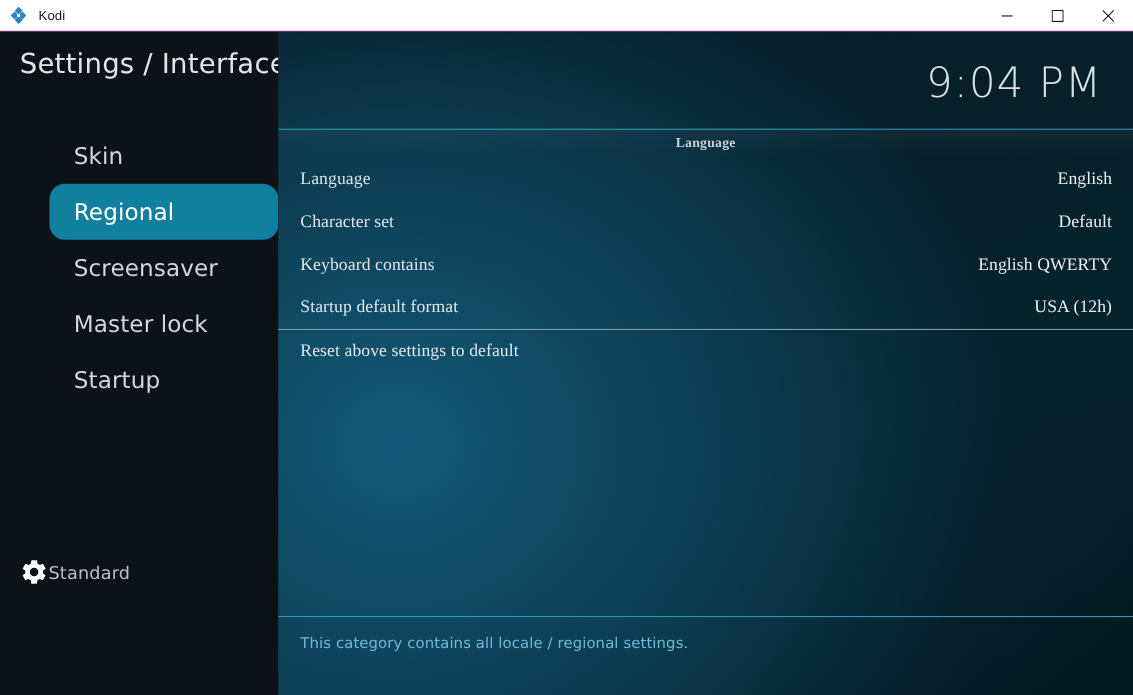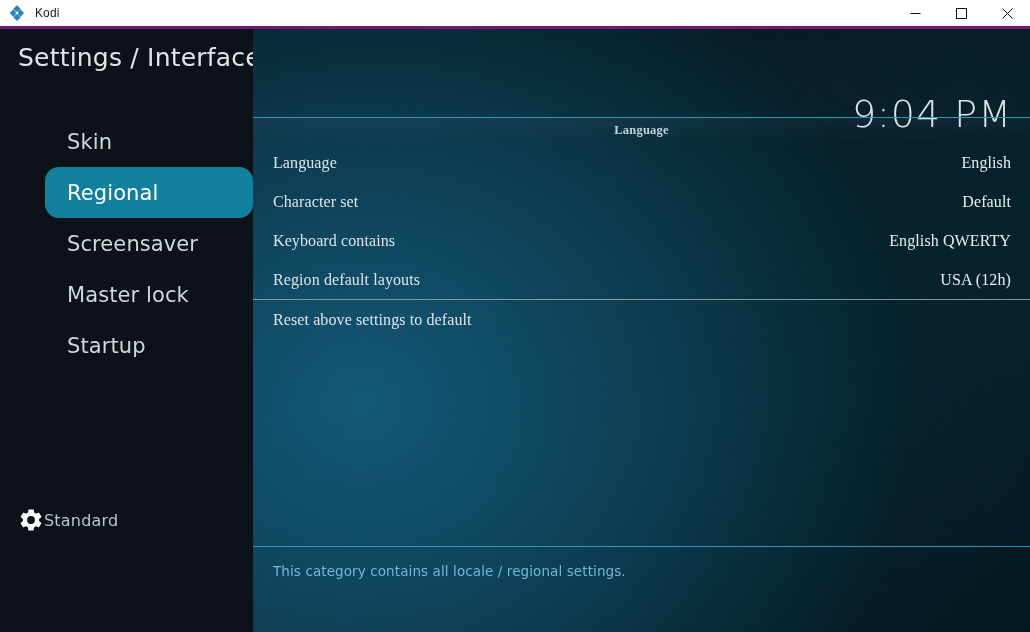--- a/index.html
+++ b/index.html
@@ -9,21 +9,21 @@
     font-family:"DejaVu Sans", sans-serif;
     overflow:hidden;
   }
   .app { position:relative; width:1030px; height:632px; }
 
   
   .titlebar {
     position:absolute; left:0; top:0; width:1030px; height:29px;
     background:#ffffff;
     display:flex; align-items:center;
-    border-bottom:3px solid #701a75;
+    border-bottom:1px solid #701a75;
   }
   .tb-logo { width:18px; height:18px; margin-left:8px; flex:0 0 auto; }
   .tb-title {
     font-family:"Liberation Sans", sans-serif;
     font-size:12px; color:#1a1a1a; margin-left:9px;
     letter-spacing:.1px;
   }
   .tb-spacer { flex:1 1 auto; }
   .winbtn {
     width:46px; height:29px; display:flex; align-items:center; justify-content:center;
@@ -66,23 +66,23 @@
   .level-label { font-size:16px; color:#b9c4c8; letter-spacing:.2px; }
 
   
   .content {
     position:absolute; left:253px; top:0; width:777px; height:603px;
     background:
       radial-gradient(115% 135% at 14% 62%, rgba(20,92,124,0.95) 0%, rgba(15,70,95,0.75) 33%, rgba(8,36,50,0.35) 62%, rgba(3,14,20,0) 86%),
       linear-gradient(160deg, #041218 0%, #062029 36%, #05222c 62%, #03171e 100%);
   }
   .clock {
-    position:absolute; right:18px; top:24px;
+    position:absolute; right:28px; top:24px;
     font-size:38px; font-weight:300; color:#d9e2e5;
-    letter-spacing:1px; white-space:nowrap;margin-top:39px;
+    letter-spacing:1px; white-space:nowrap;
   }
 
   .group-head {
     position:relative;
     height:26px;
     display:flex; align-items:center; justify-content:center;
     border-top:1px solid #2f97b4;
     font-size:12.5px; font-weight:bold; color:#c6d2d6;
     letter-spacing:.2px;
     background:linear-gradient(to bottom, rgba(255,255,255,0.035), rgba(255,255,255,0));
@@ -91,21 +91,21 @@
   .setting-row {
     height:39px; display:flex; align-items:center;
     padding:0 19px 0 20px;
     font-size:16px; color:#dde5e8;
   }
   .setting-label { flex:1 1 auto; letter-spacing:.1px; }
   .setting-value { flex:0 0 auto; color:#e8eef0; letter-spacing:.1px; }
   .rule { height:1px; background:#97a9af; opacity:.85; }
 
   .footer {
-    position:absolute; left:0; right:0; bottom:0; height:86px;
+    position:absolute; left:0; right:0; bottom:0; height:72px;
     border-top:1px solid #2f97b4;
   }
   .footer-text {
     position:absolute; left:20px; top:16px;
     font-size:13.5px; color:#6fb8d6; letter-spacing:.1px;
   }
 </style>
 </head>
 <body>
 
@@ -193,21 +193,21 @@
           <span class="setting-label">Character set</span>
           <span class="setting-value">Default</span>
         </div>
         <div class="setting-row">
           <span class="setting-label">Keyboard contains</span>
           <span class="setting-value">English QWERTY</span>
         </div>
 
 
         <div class="setting-row">
-          <span class="setting-label">Region default layouts</span>
+          <span class="setting-label">Startup default format</span>
           <span class="setting-value">USA (12h)</span>
         </div>
 
         <div class="rule"></div>
 
         <div class="setting-row">
           <span class="setting-label">Reset above settings to default</span>
           <span class="setting-value"></span>
         </div>
       </div>

